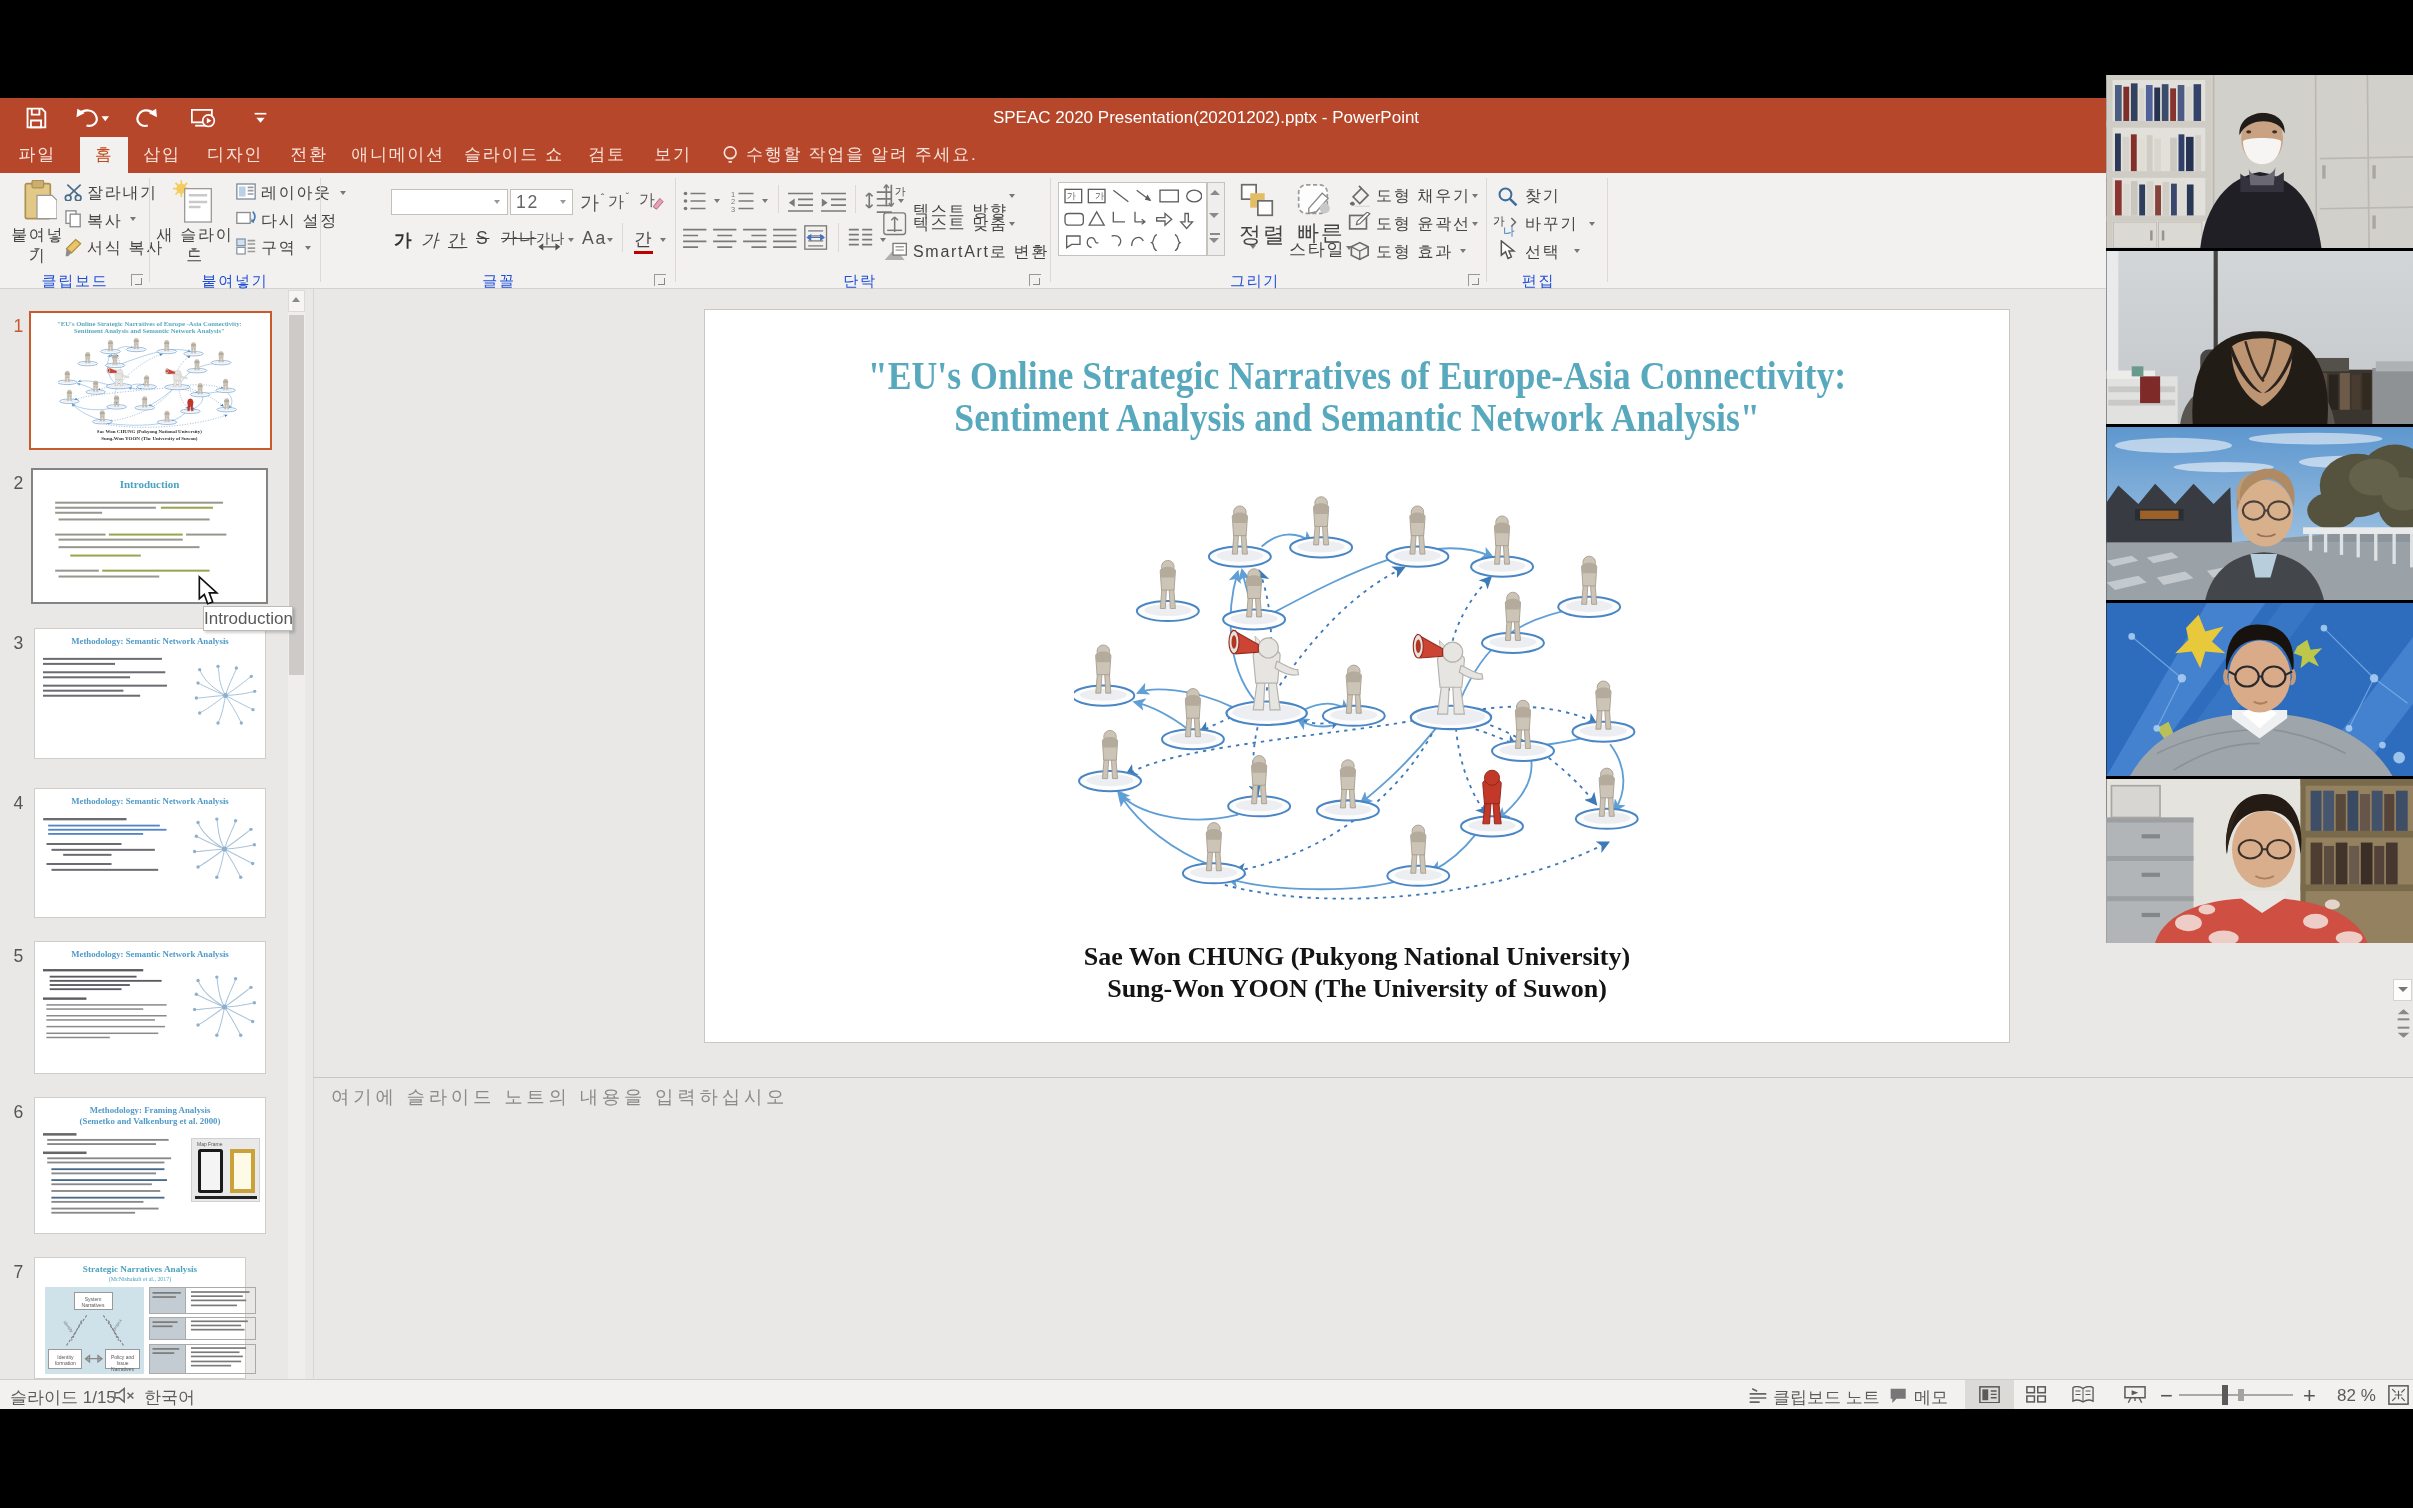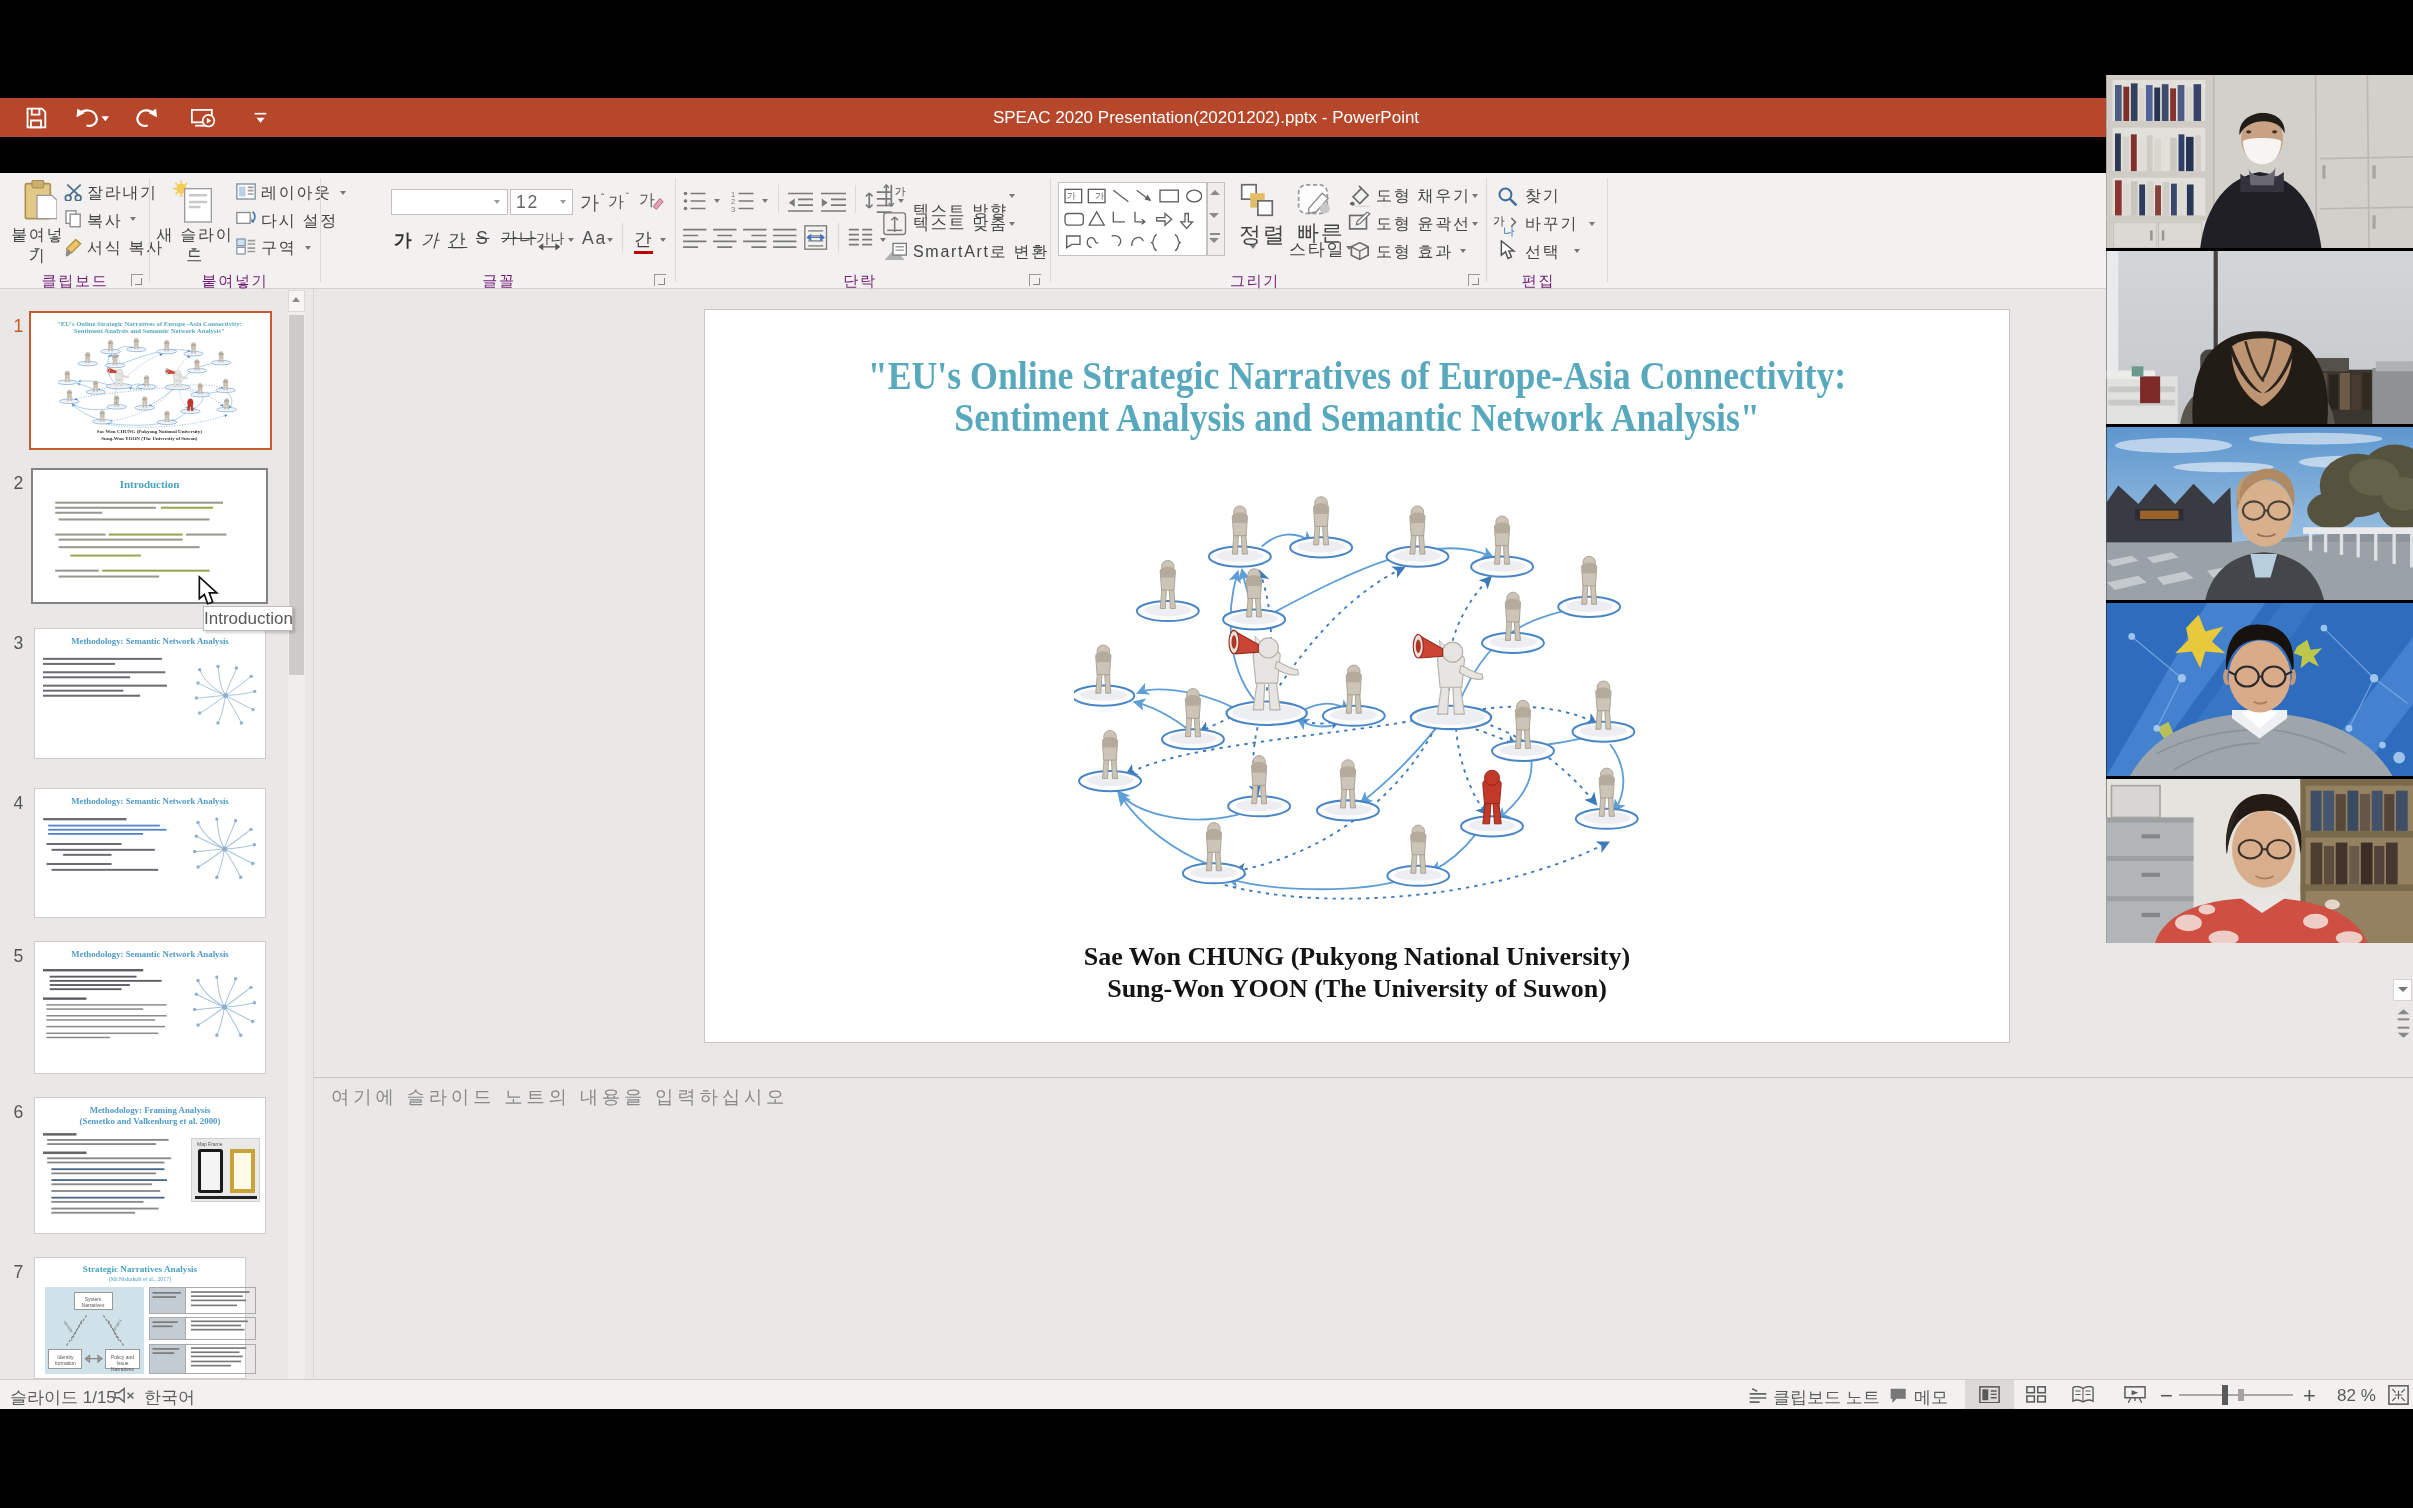--- a/index.html
+++ b/index.html
@@ -9,21 +9,21 @@
   .abs { position:absolute; }
   
   #titlebar { position:absolute; left:0; top:98px; width:2413px; height:39px; background:#b7472a; }
   #tabrow { position:absolute; left:0; top:137px; width:2413px; height:36px; background:#b7472a; }
   .tab { position:absolute; top:0; height:36px; line-height:36px; color:#f7e3db; font-size:17px; text-align:center; letter-spacing:1.7px; }
   .tabsel { background:#f3f1ef; color:#c24a20; }
   #qat { position:absolute; left:0; top:0; width:0; height:0; color:#fff; }
   #wtitle { position:absolute; top:108px; left:921px; width:570px; color:#fff; font-size:17px; text-align:center; }
   
   #ribbon { position:absolute; left:0; top:173px; width:2413px; height:116px; background:#f3f1ef; border-bottom:0.8px solid #d5d1cc; }
-  .glabel { position:absolute; top:99px; font-size:15px; color:#701a75; text-align:center; letter-spacing:1.7px; }
+  .glabel { position:absolute; top:99px; font-size:15px; color:#1d4ed8; text-align:center; letter-spacing:1.7px; }
   .gsep { position:absolute; top:5px; height:104px; width:0.8px; background:#dcd8d3; }
   .rtext { font-size:16px; color:#444; letter-spacing:1.7px; }
   .dlauncher { position:absolute; width:11.7px; height:11.7px; border-left:0.8px solid #999; border-top:0.8px solid #999; }
   .dlauncher:after { content:""; position:absolute; left:3.4px; top:3.4px; width:5.9px; height:5.9px; border-right:1.7px solid #888; border-bottom:1.7px solid #888; }
   .darr { display:inline-block; width:0; height:0; border-left:3.4px solid transparent; border-right:3.4px solid transparent; border-top:4.2px solid #777; vertical-align:middle; }
   
   #contentbg { position:absolute; left:0; top:289px; width:2413px; height:1090px; background:#eae8e6; }
   #panelline { position:absolute; left:313px; top:289px; width:0.8px; height:1089px; background:#d8d5d2; }
   #slide { position:absolute; left:704px; top:309px; width:1306px; height:734px; background:#fff; border:0.8px solid #c9c6c3; }
   #stitle { position:absolute; left:0; top:44px; width:100%; text-align:center; font-family:"Liberation Serif",serif; font-weight:bold; font-size:41px; line-height:42px; color:#58a9bd; transform:scaleX(.872); }
@@ -64,20 +64,36 @@
         <path d="M5 20h16" stroke="#fff" stroke-width="2.2"></path>
         <circle cx="21" cy="14" r="7" fill="#b7472a" stroke="#fff" stroke-width="2"></circle>
         <path d="M19 10.5v7l5.5-3.5z" fill="#fff"></path>
       </svg>
     <svg class="abs" style="left:253px;top:112px" width="15" height="13.4" viewBox="0 0 18 16">
         <path d="M2 2h14" stroke="#fff" stroke-width="2"></path>
         <path d="M4 7h10l-5 6z" fill="#fff"></path>
       </svg>
   </div>
   <div id="wtitle">SPEAC 2020 Presentation(20201202).pptx  -  PowerPoint</div>
+  <div id="tabrow">
+    <div class="tab" style="left:14.2px;width:46px">파일</div>
+    <div class="tab tabsel" style="left:80px;width:48px">홈</div>
+    <div class="tab" style="left:137px;width:50px">삽입</div>
+    <div class="tab" style="left:204px;width:62px">디자인</div>
+    <div class="tab" style="left:284px;width:50px">전환</div>
+    <div class="tab" style="left:351px;width:94px">애니메이션</div>
+    <div class="tab" style="left:462px;width:104px">슬라이드 쇼</div>
+    <div class="tab" style="left:582px;width:50px">검토</div>
+    <div class="tab" style="left:648px;width:50px">보기</div>
+    <svg class="abs" style="left:721px;top:7.5px" width="18.4" height="22" viewBox="0 0 22 26">
+        <circle cx="11" cy="9" r="7" fill="none" stroke="#f7e3db" stroke-width="2"></circle>
+        <path d="M8 16h6M9 20h4" stroke="#f7e3db" stroke-width="2"></path>
+      </svg>
+    <div class="tab" style="left:746px;width:243px;text-align:left">수행할 작업을 알려 주세요.</div>
+  </div>
   <div id="ribbon">
 
     <svg class="abs" style="left:22px;top:6.7px" width="35" height="44" viewBox="0 0 42 52">
         <rect x="4" y="4" width="30" height="42" rx="2" fill="#e3c988" stroke="#ad9052" stroke-width="2"></rect>
         <rect x="12" y="0" width="14" height="9" rx="2" fill="#c9b06e" stroke="#ad9052" stroke-width="1.5"></rect>
         <path d="M18 18h18l6 6v22H18z" fill="#fff" stroke="#9a9awa" stroke-width="0"></path>
         <path d="M18 18h18l6 6v22H18z" fill="#fff" stroke="#999" stroke-width="1.5"></path>
       </svg>
     <div class="rtext abs" style="left:4.2px;top:52px;width:67px;text-align:center">붙여넣기</div>
     <div class="abs darr" style="left:34px;top:75px"></div>

